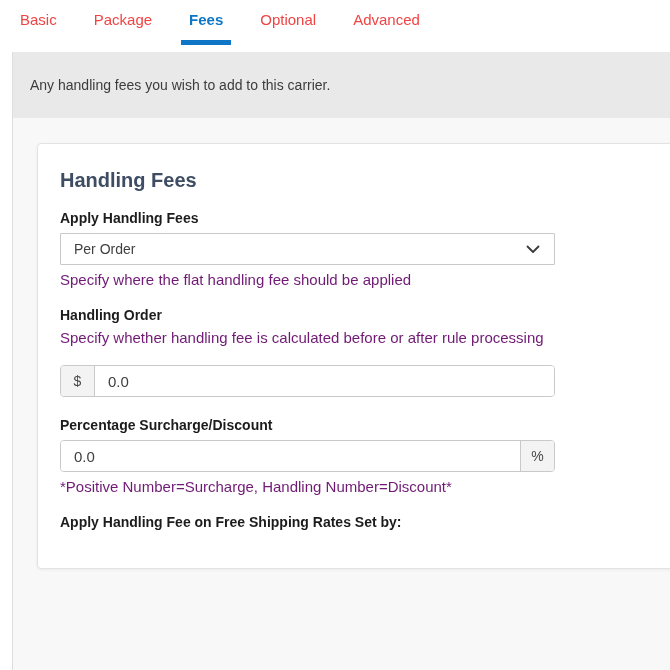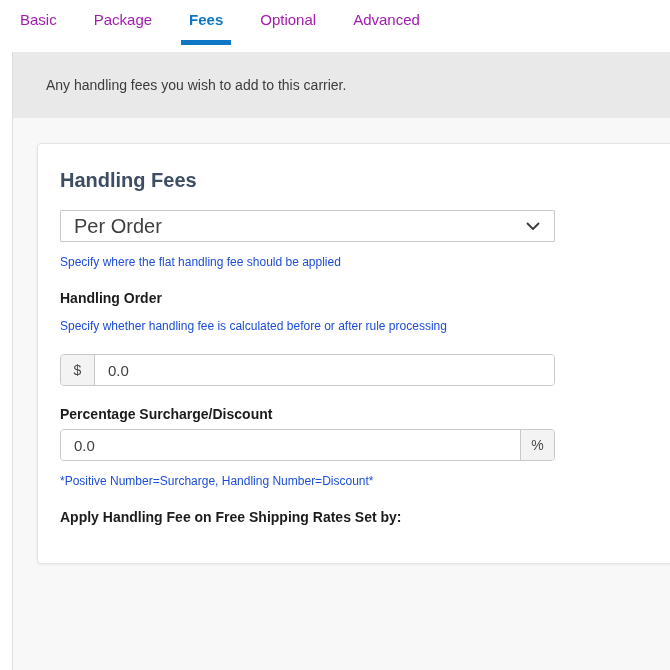--- a/index.html
+++ b/index.html
@@ -20,21 +20,21 @@
     padding-left: 20px;
     box-sizing: border-box;
   }
   .tab {
     position: relative;
     height: 38px;
     display: flex;
     align-items: center;
     margin-right: 37px;
     font-size: 15px;
-    color: #a21caf;
+    color: #ef4444;
     cursor: pointer;
     white-space: nowrap;
   }
   .tab.active {
     color: #0e76c4;
     font-weight: 700;
   }
   .tab.active::after {
     content: "";
     position: absolute;
@@ -50,21 +50,21 @@
     top: 52px; left: 12px; right: 0; bottom: 0;
     background: #f8f8f8;
     border-left: 1px solid #dedede;
     box-sizing: border-box;
   }
   .banner {
     height: 66px;
     background: #e9e9e9;
     display: flex;
     align-items: center;
-    padding-left: 33px;
+    padding-left: 17px;
     font-size: 14px;
     color: #3c3c3c;
   }
 
   
   .card {
     margin: 25px -14px 0 24px;
     background: #ffffff;
     border: 1px solid #e3e3e3;
     border-radius: 4px;
@@ -92,21 +92,21 @@
   .select-box {
     height: 32px;
     box-sizing: border-box;
     border: 1px solid #c9c9c9;
     border-radius: 1px;
     background: #ffffff;
     display: flex;
     align-items: center;
     justify-content: space-between;
     padding: 0 14px 0 13px;
-    font-size: 20px;
+    font-size: 14px;
     color: #3f3f3f;
     cursor: pointer;
   }
   .chevron { display: flex; align-items: center; }
   .input-group {
     height: 32px;
     box-sizing: border-box;
     border: 1px solid #c9c9c9;
     border-radius: 4px;
     background: #ffffff;
@@ -131,24 +131,24 @@
     min-width: 0;
     border: none;
     outline: none;
     background: #ffffff;
     padding: 0 13px;
     font-size: 15px;
     color: #3f3f3f;
     font-family: "Liberation Sans", sans-serif;
   }
   .help-text {
-    margin-top: 13px;
-    font-size: 12px;
+    margin-top: 7px;
+    font-size: 15px;
     line-height: 15px;
-    color: #1d4ed8;
+    color: #701a75;
   }
 </style>
 </head>
 <body>
 
 <div class="topbar">
   <div class="tab">Basic</div>
   <div class="tab">Package</div>
   <div class="tab active">Fees</div>
   <div class="tab">Optional</div>
@@ -158,20 +158,21 @@
 <div class="content">
 
   <div class="banner">
     <span>Any handling fees you wish to add to this carrier.</span>
   </div>
 
   <div class="card">
     <h2 class="card-title">Handling Fees</h2>
 
     <div class="field">
+      <span class="field-label">Apply Handling Fees</span>
       <div class="select-box">
         <span>Per Order</span>
         <span class="chevron">
           <svg width="14" height="9" viewBox="0 0 14 9">
               <path d="M1.5 1.5 L7 7 L12.5 1.5" fill="none" stroke="#3a3a3a" stroke-width="1.8" stroke-linecap="round" stroke-linejoin="round"></path>
             </svg>
         </span>
       </div>
       <div class="help-text">Specify where the flat handling fee should be applied</div>
     </div>

